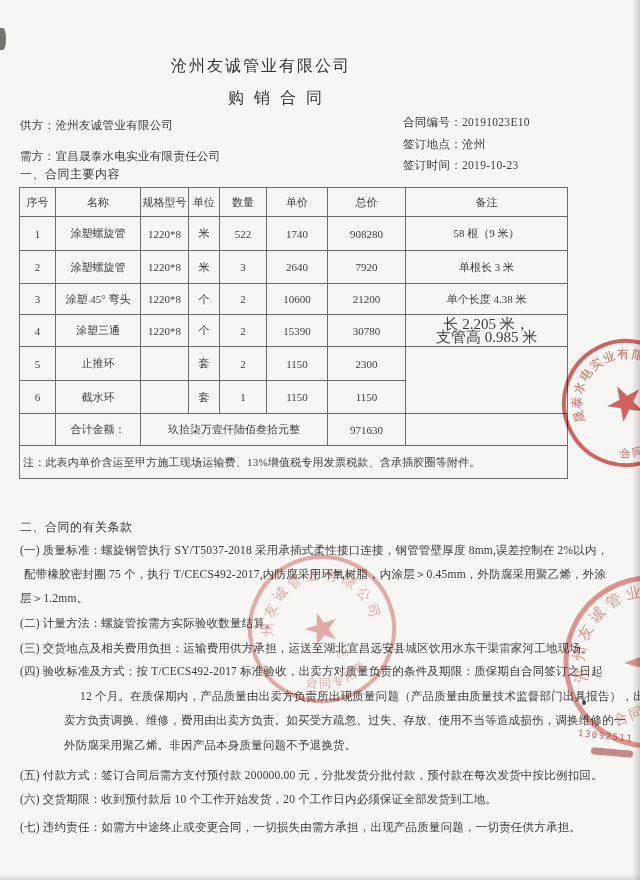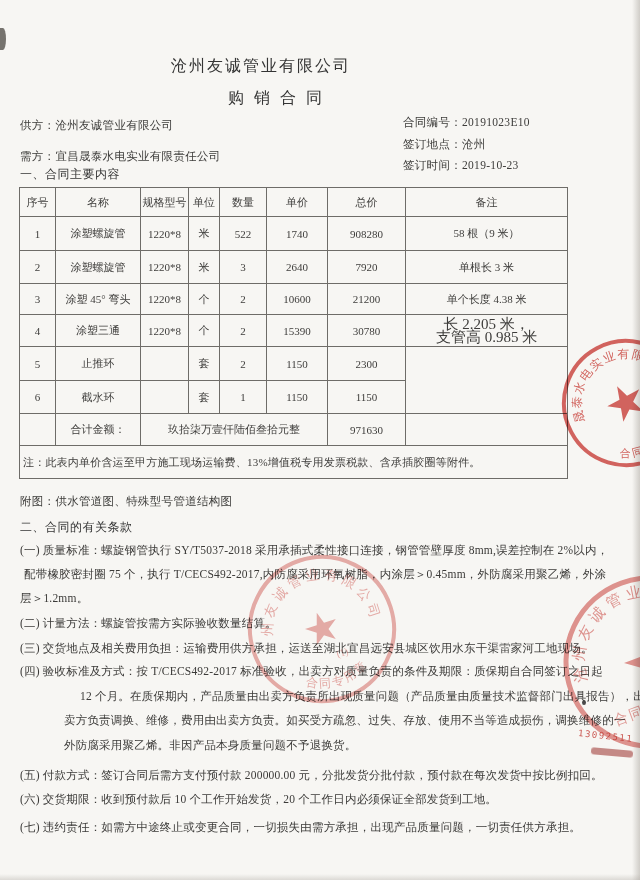--- a/index.html
+++ b/index.html
@@ -153,21 +153,20 @@
       <td colspan="4">玖拾柒万壹仟陆佰叁拾元整</td>
       <td>971630</td>
       <td></td>
     </tr>
     <tr style="height:33px">
       <td colspan="8" class="note-cell">注：此表内单价含运至甲方施工现场运输费、13%增值税专用发票税款、含承插胶圈等附件。</td>
     </tr>
   </tbody>
     </table>
 
-  <div class="abs body-line" style="left:20px;top:494px;">附图：供水管道图、特殊型号管道结构图</div>
   <div class="abs sec" style="left:20px;top:519px;">二、合同的有关条款</div>
 
   <div class="abs term" style="left:20px;top:543px;">(一) 质量标准：螺旋钢管执行 SY/T5037-2018 采用承插式柔性接口连接，钢管管壁厚度 8mm,误差控制在 2%以内，</div>
   <div class="abs term" style="left:24px;top:567px;">配带橡胶密封圈 75 个，执行 T/CECS492-2017,内防腐采用环氧树脂，内涂层＞0.45mm，外防腐采用聚乙烯，外涂</div>
   <div class="abs term" style="left:20px;top:591px;">层＞1.2mm。</div>
   <div class="abs term" style="left:20px;top:616px;">(二) 计量方法：螺旋管按需方实际验收数量结算。</div>
   <div class="abs term" style="left:20px;top:641px;">(三) 交货地点及相关费用负担：运输费用供方承担，运送至湖北宜昌远安县城区饮用水东干渠雷家河工地现场。</div>
   <div class="abs term" style="left:20px;top:664px;">(四) 验收标准及方式：按 T/CECS492-2017 标准验收，出卖方对质量负责的条件及期限：质保期自合同签订之日起</div>
   <div class="abs term" style="left:80px;top:689px;">12 个月。在质保期内，产品质量由出卖方负责所出现质量问题（产品质量由质量技术监督部门出具报告），出</div>
   <div class="abs term" style="left:64px;top:713px;font-family:Liberation Serif, serif;">卖方负责调换、维修，费用由出卖方负责。如买受方疏忽、过失、存放、使用不当等造成损伤，调换维修的一</div>

